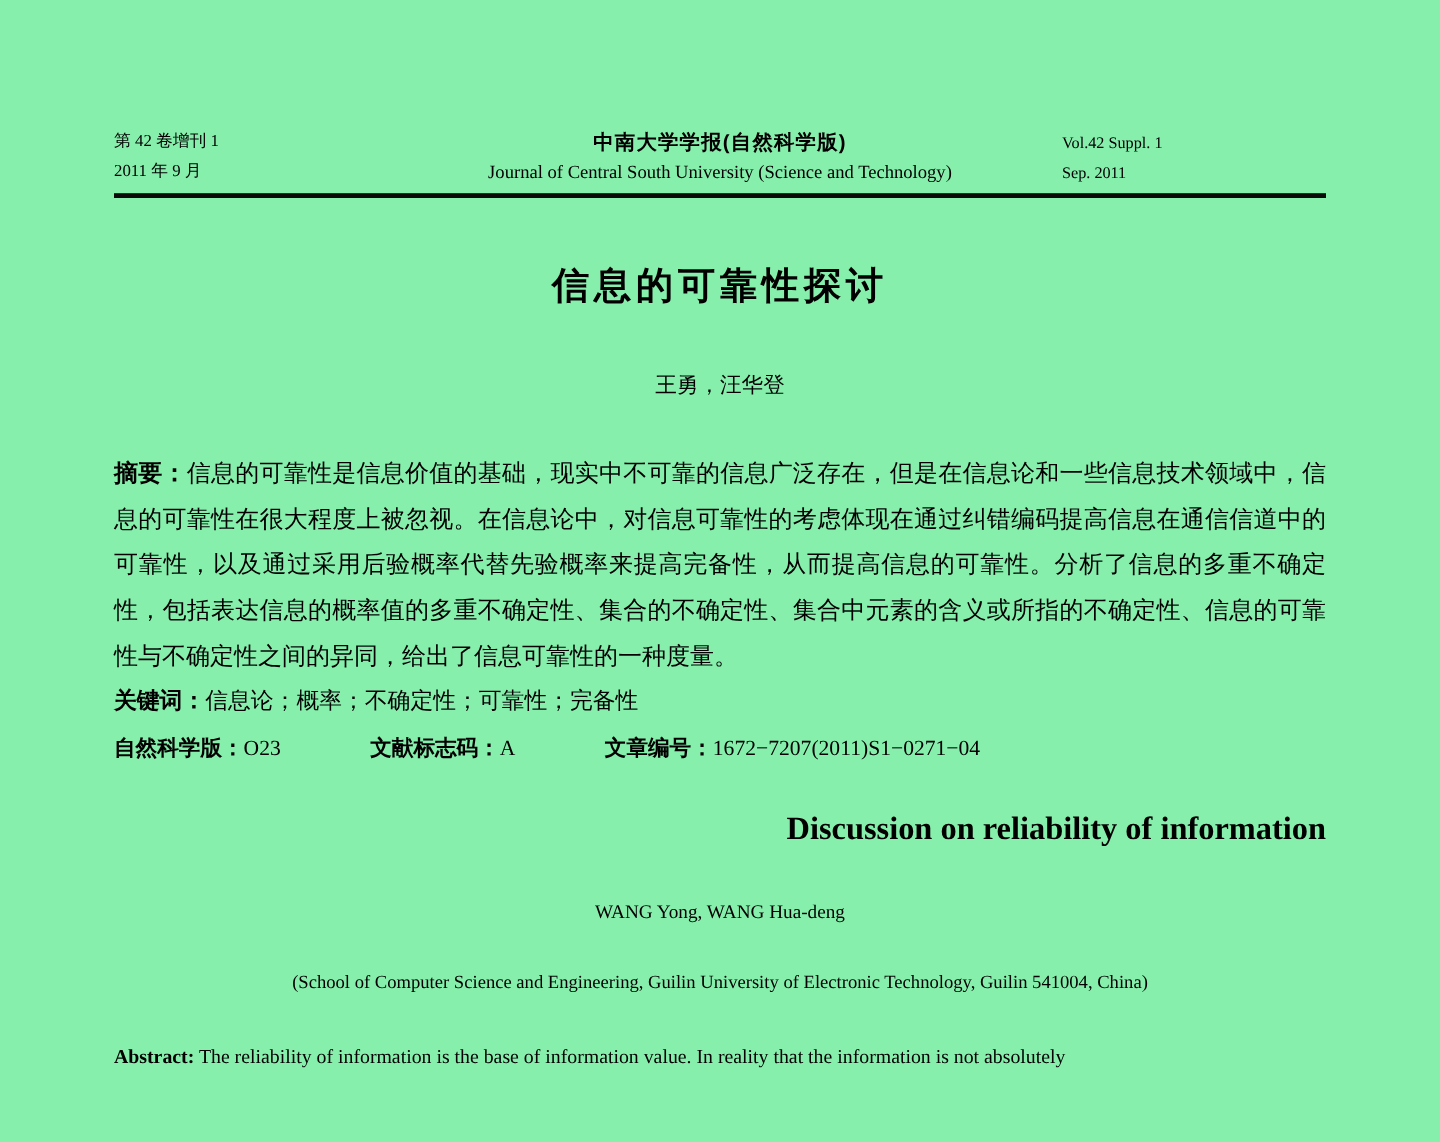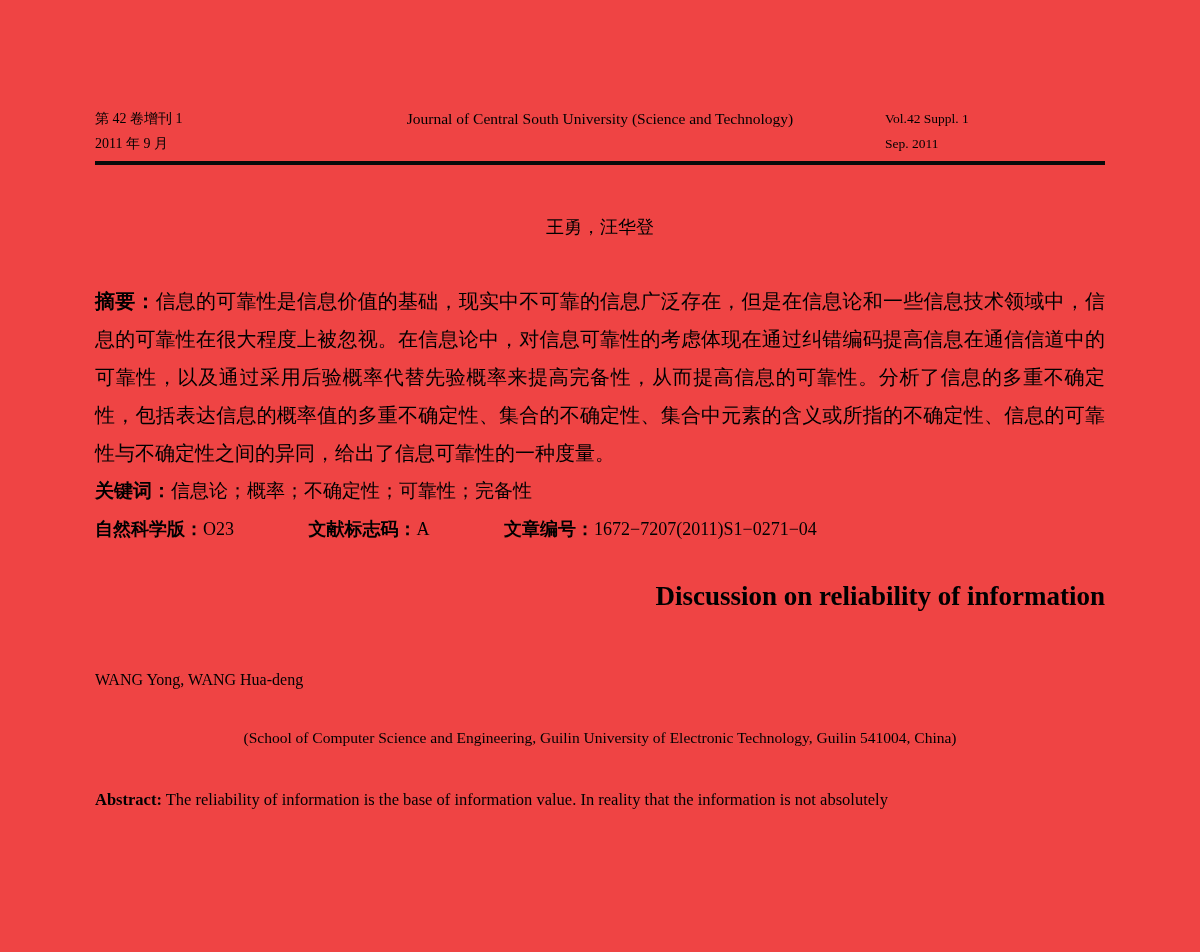--- a/index.html
+++ b/index.html
@@ -7,21 +7,21 @@
   body {
     background: #ffffff;
     color: #000000;
     font-family: "Liberation Serif", "DejaVu Serif", serif;
     overflow: hidden;
   }
   .page {
     width: 1200px;
     height: 952px;
     position: relative;
-    background: #ef4444;
+    background: #86efac;
   }
   .content {
     padding: 106px 95px 0 95px;
   }
 
   
   .jheader {
     display: flex;
     justify-content: space-between;
     align-items: flex-start;
@@ -107,22 +107,22 @@
 
   
   .title-en {
     margin-top: 30px;
     text-align: right;
     font-size: 27px;
     font-weight: bold;
     line-height: 36px;
   }
   .authors-en {
-    margin-top: 55px;
-    text-align: left;
+    margin-top: 42px;
+    text-align: center;
     font-size: 16px;
     line-height: 22px;
   }
   .affil-en {
     margin-top: 36px;
     text-align: center;
     font-size: 15.5px;
     line-height: 22px;
   }
   .abstract-en {
@@ -138,29 +138,31 @@
 
 <div class="page">
   <div class="content">
 
     <div class="jheader">
       <div class="jh-left">
         <div>第 42 卷增刊 1</div>
         <div>2011 年 9 月</div>
       </div>
       <div class="jh-center">
+        <div class="zh-name">中南大学学报(自然科学版)</div>
         <div class="en-name">Journal of Central South University (Science and Technology)</div>
       </div>
       <div class="jh-right">
         <div>Vol.42  Suppl. 1</div>
         <div>Sep. 2011</div>
       </div>
     </div>
     <div class="header-rule"></div>
 
+    <div class="title-zh">信息的可靠性探讨</div>
     <div class="authors-zh">王勇，汪华登</div>
 
     <div class="abstract-zh"><span class="zh-label">摘要：</span><span>信息的可靠性是信息价值的基础，现实中不可靠的信息广泛存在，但是在信息论和一些信息技术领域中，信息的可靠性在很大程度上被忽视。在信息论中，对信息可靠性的考虑体现在通过纠错编码提高信息在通信信道中的可靠性，以及通过采用后验概率代替先验概率来提高完备性，从而提高信息的可靠性。分析了信息的多重不确定性，包括表达信息的概率值的多重不确定性、集合的不确定性、集合中元素的含义或所指的不确定性、信息的可靠性与不确定性之间的异同，给出了信息可靠性的一种度量。</span></div>
 
     <div class="keywords-line"><span class="zh-label">关键词：</span><span>信息论；概率；不确定性；可靠性；完备性</span></div>
 
     <div class="clc-line">
       <span class="clc-group"><span class="zh-label">自然科学版：</span><span>O23</span></span>
       <span class="clc-group"><span class="zh-label">文献标志码：</span><span>A</span></span>
       <span><span class="zh-label">文章编号：</span><span>1672−7207(2011)S1−0271−04</span></span>

